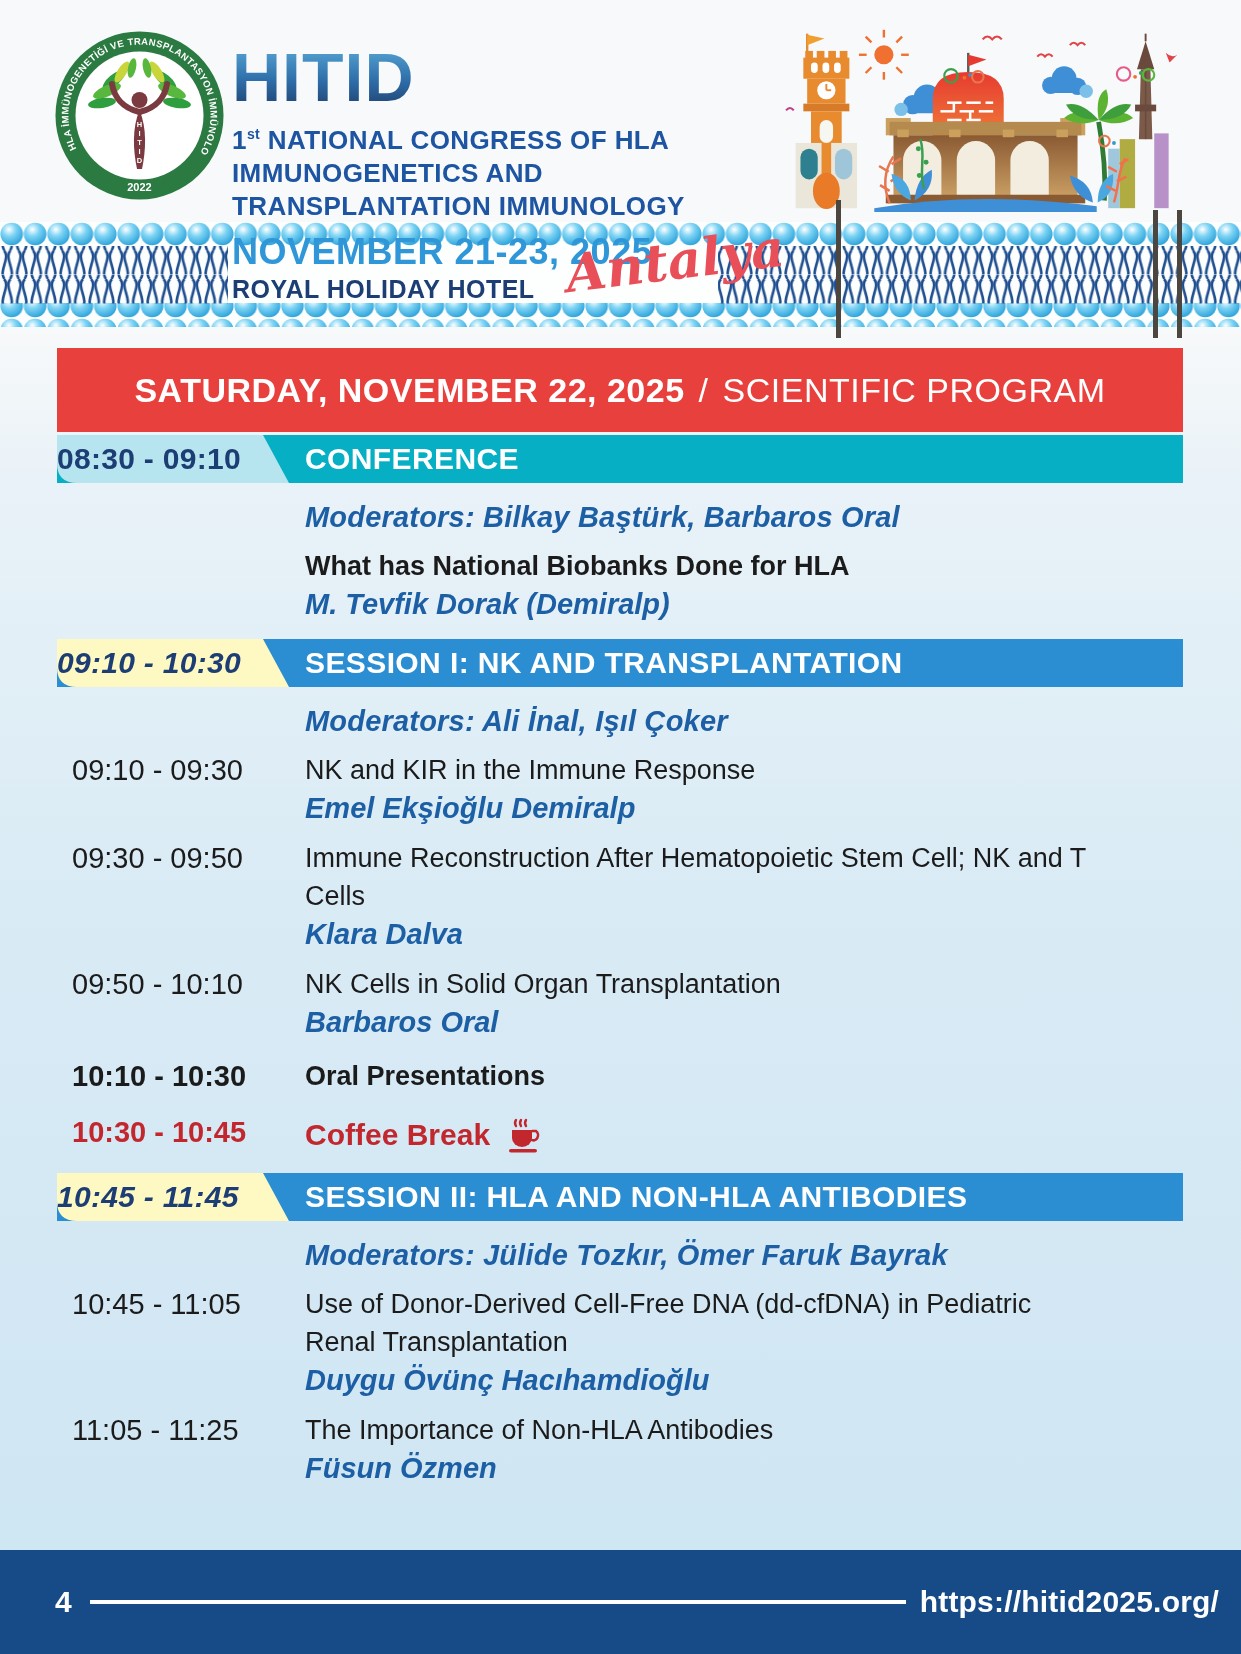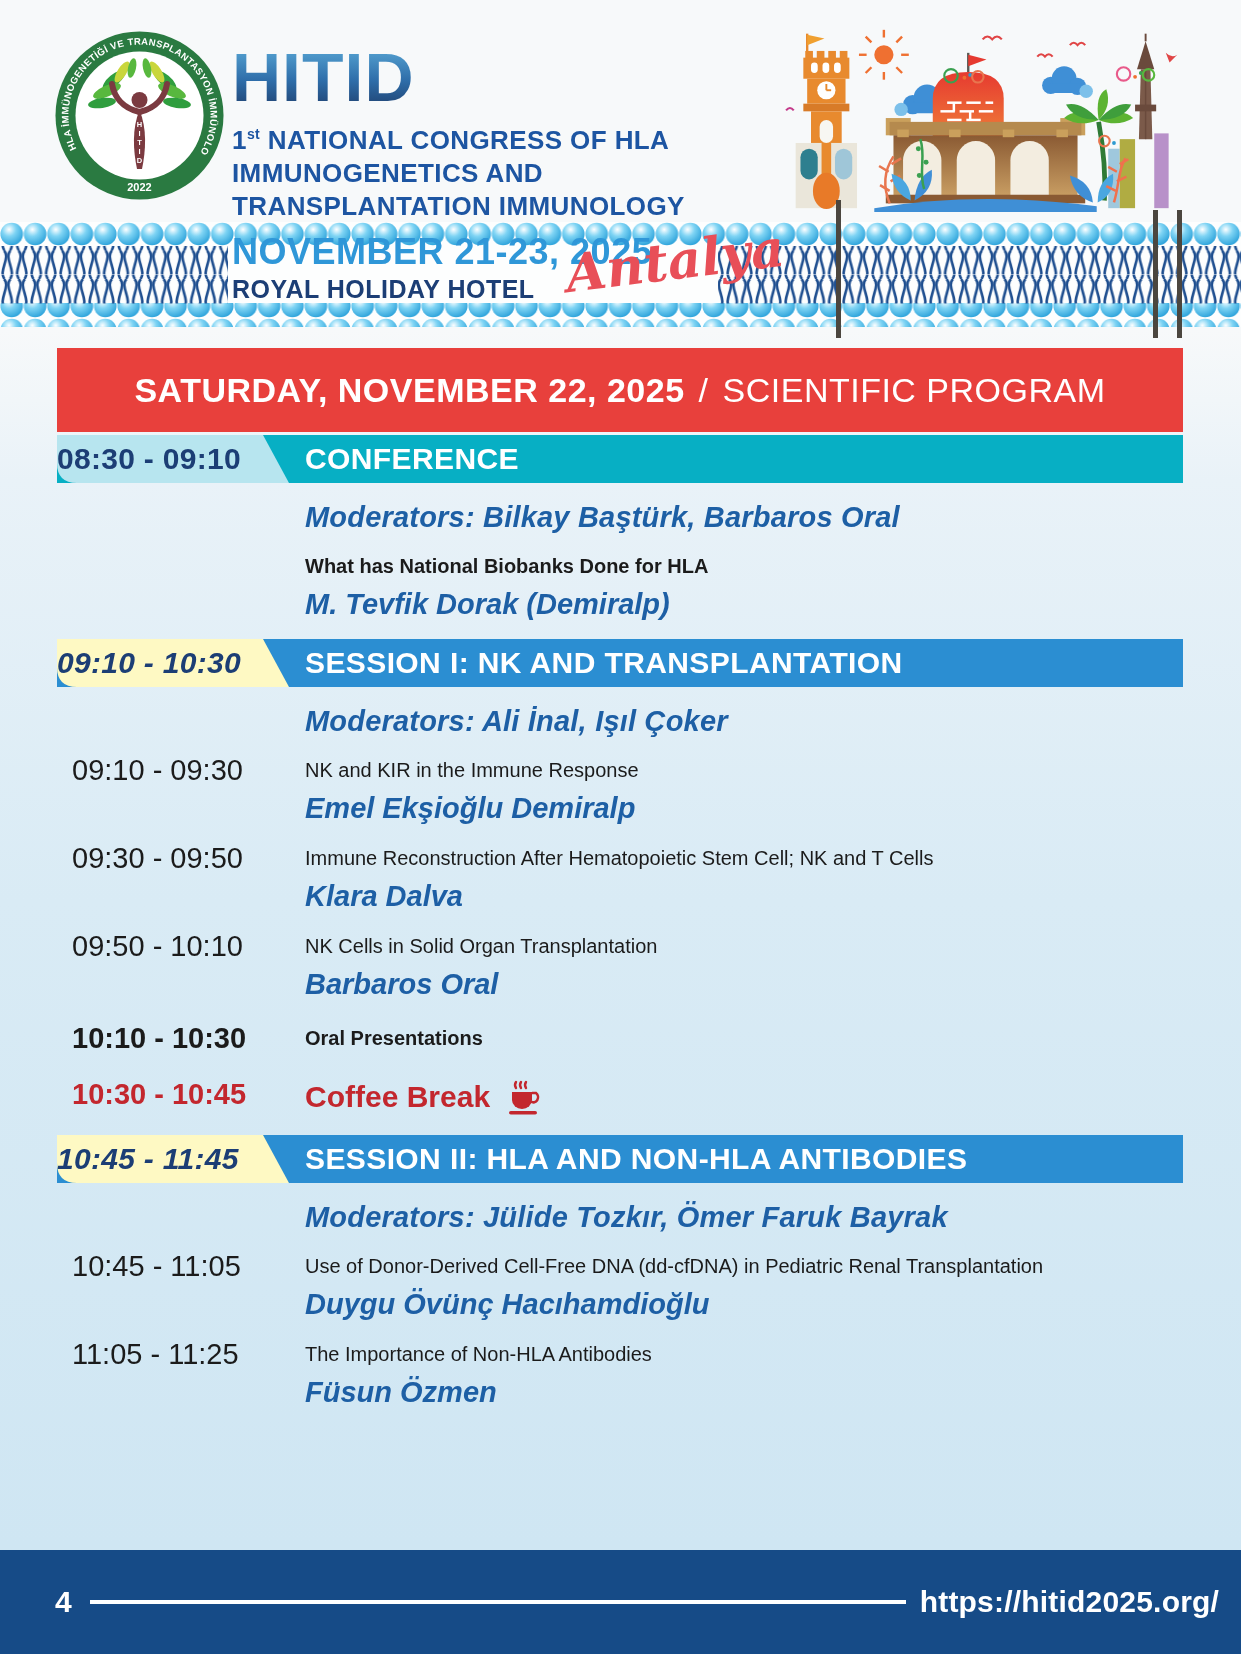--- a/index.html
+++ b/index.html
@@ -63,21 +63,21 @@
   .time-chip.blue-chip { background:#fef9c3;font-style:italic; }
   .band-label { margin-left:248px; color:#ffffff; font-size:30px; font-weight:700; letter-spacing:.4px; }
 
   .moderators {
     margin:16px 0 0 248px; color:#1d5fa5; font-size:29px; font-weight:700; font-style:italic;
     line-height:36px; letter-spacing:.2px;
   }
   .row { display:flex; margin-top:12px; }
   .row-time { width:248px; flex:0 0 248px; color:#1b1b1b; font-size:29px; line-height:38px; padding-left:15px; }
   .row-body { flex:1; }
-  .row-title { color:#1b1b1b; font-size:20px; line-height:38px; max-width:795px; }
+  .row-title { color:#1b1b1b; font-size:27px; line-height:38px; max-width:795px; }
   .row-title.bold { font-weight:700; }
   .row-speaker { color:#1d5fa5; font-size:29px; font-weight:700; font-style:italic; line-height:38px; }
   .row.emphasis { margin-top:16px; }
   .row.emphasis .row-time, .row.emphasis .row-title { font-weight:700; }
   .row.coffee { margin-top:18px; }
   .row.coffee .row-time, .row.coffee .coffee-text { color:#c3272e; font-weight:700; }
   .coffee-line { display:flex; align-items:center; gap:14px; }
   .coffee-text { font-size:30px; line-height:44px; }
   .coffee-icon { margin-top:2px; }
 

